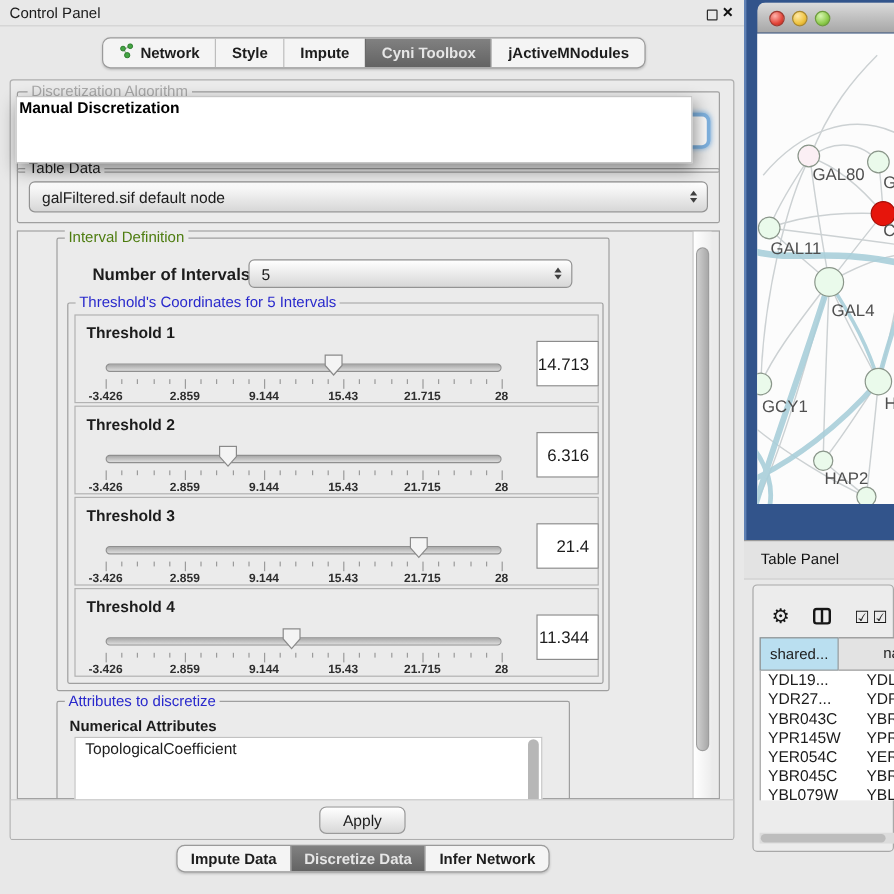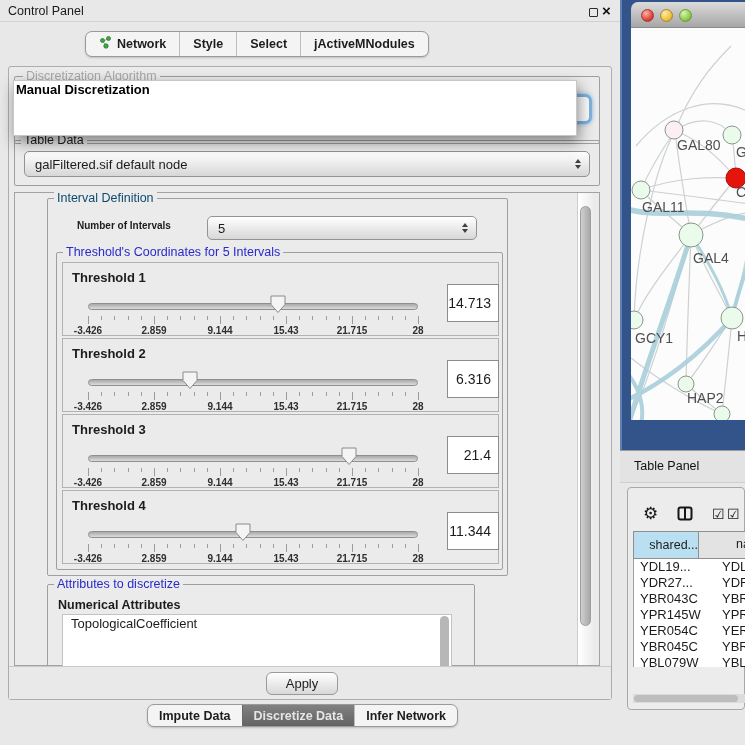--- a/index.html
+++ b/index.html
@@ -18,21 +18,21 @@
   .tab:first-child{border-left:none}
   .tab.sel{background:linear-gradient(#818181,#636363);color:#e6e6e6;border-left-color:#6a6a6a}
   #top-tabs{left:85px;top:31px}
   #bottom-tabs{left:147px;top:704px;height:23px}
   #bottom-tabs .tab{font-size:12.5px;padding:0 11px}
 
   #main-panel{left:8px;top:66px;width:604px;height:634px;border:1px solid #adadad;border-radius:3px;background:#ebebeb}
 
   .group{position:absolute;border:1px solid #9f9f9f;border-radius:2px}
   .gtitle{position:absolute;background:#ebebeb;padding:0 3px;font-size:12.5px;line-height:14px;white-space:nowrap}
-  .green{color:#0c4a6e}.blue{color:#2929cc}.graytitle{color:#a8a8a8}.darktitle{color:#1a1a1a}
+  .green{color:#4d7c0f}.blue{color:#2929cc}.graytitle{color:#a8a8a8}.darktitle{color:#1a1a1a}
 
   .combo{position:absolute;border:1px solid #939393;border-radius:5px;background:linear-gradient(#ffffff,#d7d7d7);font-size:13px;display:flex;align-items:center;padding:0 24px 0 10px;white-space:nowrap}
   .stepper{position:absolute;right:8px;top:50%;transform:translateY(-50%);display:flex;flex-direction:column;gap:2px}
   .stepper i{display:block;width:0;height:0;border-left:3.5px solid transparent;border-right:3.5px solid transparent}
   .stepper .up{border-bottom:4.5px solid #3f3f3f}
   .stepper .dn{border-top:4.5px solid #3f3f3f}
 
   
   #algo-popup{left:13px;top:80px;width:564px;height:56px;background:#fff;border:1px solid #c6c6c6;box-shadow:2px 6px 14px rgba(0,0,0,.45);z-index:50}
   .pp-placeholder{height:20px;line-height:22px;text-align:center;color:#b9b9b9;font-size:12.5px}
@@ -76,21 +76,21 @@
   #net-canvas{left:631px;top:28px;width:114px;height:392px;background:#fcfcfc}
 
   #tp-header{left:620px;top:450px;width:125px;height:33px;background:#e3e3e3;border-top:1px solid #9a9a9a;border-bottom:1px solid #cfcfcf}
   #tp-title{left:634px;top:459px;font-size:12.5px;color:#111}
   #tp-panel{left:627px;top:487px;width:118px;height:223px;border:1px solid #a8a8a8;border-radius:4px;background:#ececec}
   .tool-ico{position:absolute;color:#161616}
   #gear-ico{left:643px;top:503px;font-size:17px}
   #cb1-ico{left:712px;top:506px;font-size:14px}
   #cb2-ico{left:727px;top:506px;font-size:14px}
 
-  #th-c1{left:633px;top:531px;width:66px;height:28px;background:#badff0;border:1px solid #8f8f8f;font-size:12.5px;text-align:right;line-height:26px}
+  #th-c1{left:633px;top:531px;width:66px;height:28px;background:#badff0;border:1px solid #8f8f8f;font-size:12.5px;text-align:center;line-height:26px}
   #th-c2{left:699px;top:531px;width:46px;height:28px;background:#e3e3e3;border-top:1px solid #8f8f8f;border-bottom:1px solid #8f8f8f}
   #th-c2-label{left:736px;top:537px;font-size:12.5px}
   #tbl-rows{left:633px;top:559px;width:112px;height:108px;background:#fff;border-left:1px solid #9f9f9f;overflow:hidden}
   .trow{height:16px;line-height:16px;font-size:13px;position:relative;white-space:nowrap}
   .trow .c1{position:absolute;left:6px}
   .trow .c2{position:absolute;left:88px}
   #hscroll{left:633px;top:694px;width:112px;height:9px;background:#dcdcdc}
   #hscroll-thumb{left:634px;top:695px;width:104px;height:7px;border-radius:4px;background:#bdbdbd}
 
   svg text{font-family:"Liberation Sans",sans-serif}
@@ -113,21 +113,24 @@
         <circle cx="9.5" cy="2.5" r="2" fill="#44a544" stroke="#2c7a2c" stroke-width="0.8"></circle>
         <circle cx="7" cy="10" r="2.2" fill="#44a544" stroke="#2c7a2c" stroke-width="0.8"></circle>
       </svg>
     </span>
     <span>Network</span>
   </div>
   <div class="tab">
       <span>Style</span>
     </div>
   <div class="tab">
-      <span>Select</span>
+      <span>Impute</span>
+    </div>
+  <div class="tab sel">
+      <span>Cyni Toolbox</span>
     </div>
   <div class="tab">
       <span>jActiveMNodules</span>
     </div>
 </div>
 
 <div class="abs" id="main-panel"></div>
 
 <div class="group" style="left:14px;top:76px;width:586px;height:68px">
   <span class="gtitle graytitle" style="left:8px;top:-8px">Discretization Algorithm</span>
@@ -143,21 +146,21 @@
       <i class="up"></i>
       <i class="dn"></i>
     </span>
 </div>
 
 <div class="abs" id="settings"></div>
 
 <div class="group" style="left:47px;top:198px;width:461px;height:378px">
   <span class="gtitle green" style="left:6px;top:-8px">Interval Definition</span>
 </div>
-<div class="abs" style="left:77px;top:220px;font-size:10px;font-weight:bold">Number of Intervals</div>
+<div class="abs" style="left:77px;top:220px;font-size:14px;font-weight:bold">Number of Intervals</div>
 <div class="combo" style="left:207px;top:216px;width:270px;height:24px">
   <span>5</span>
   <span class="stepper">
       <i class="up"></i>
       <i class="dn"></i>
     </span>
 </div>
 
 <div class="group" style="left:56px;top:252px;width:447px;height:318px">
   <span class="gtitle blue" style="left:6px;top:-8px">Threshold's Coordinates for 5 Intervals</span>

